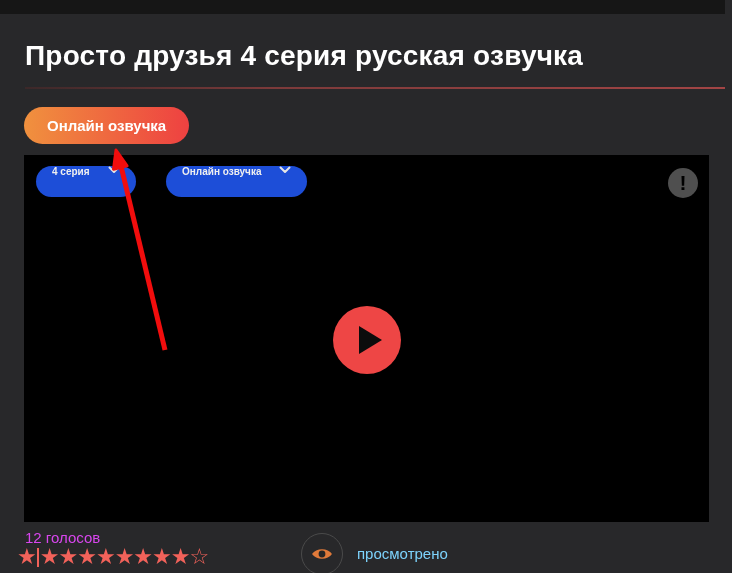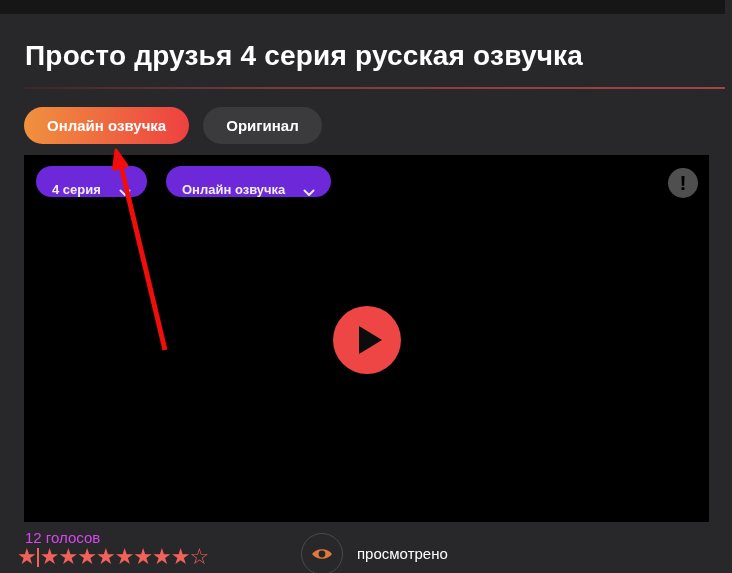--- a/index.html
+++ b/index.html
@@ -69,27 +69,27 @@
     position: absolute;
     left: 24px; top: 155px;
     width: 685px; height: 367px;
     background: #000000;
   }
 
   .player-pill {
     position: absolute;
     top: 11px;
     height: 31px;
-    background: #6d28d9;
+    background: #1d4ed8;
     border-radius: 16px;
     display: flex;
-    align-items: flex-end;
+    align-items: flex-start;
     padding: 0 16px;
     color: #efefef;
-    font-size: 13px;
+    font-size: 10px;
     font-weight: 700;
     cursor: pointer;
     white-space: nowrap;
   }
   .player-pill .chev { margin-left: 18px; display: inline-flex; }
 
   .pill-episode { left: 12px; }
   .pill-voice  { left: 142px; }
 
   .warning-btn {
@@ -164,21 +164,21 @@
     background: transparent;
     display: flex;
     align-items: center;
     justify-content: center;
     cursor: pointer;
   }
 
   .watched-label {
     position: absolute;
     left: 357px; top: 545px;
-    color: #ffffff;
+    color: #7dd3fc;
     font-size: 15px;
   }
 
   .arrow-overlay {
     position: absolute;
     left: 0; top: 0;
     width: 732px; height: 573px;
     pointer-events: none;
   }
 </style>
@@ -188,21 +188,20 @@
 <div class="frame">
 
   <div class="topbar"></div>
 
   <h1 class="page-title">Просто друзья 4 серия русская озвучка</h1>
 
   <div class="title-divider"></div>
 
   <div class="voice-tabs">
     <button class="tab-btn active">Онлайн озвучка</button>
-    <button class="tab-btn inactive">Оригинал</button>
   </div>
 
   <div class="player">
 
     <div class="player-pill pill-episode">
       <span>4 серия</span>
       <span class="chev">
         <svg width="12" height="8" viewBox="0 0 12 8">
           <polyline points="1.5,1.5 6,6 10.5,1.5" fill="none" stroke="#e6e6e6" stroke-width="2" stroke-linecap="round" stroke-linejoin="round"></polyline>
         </svg>

